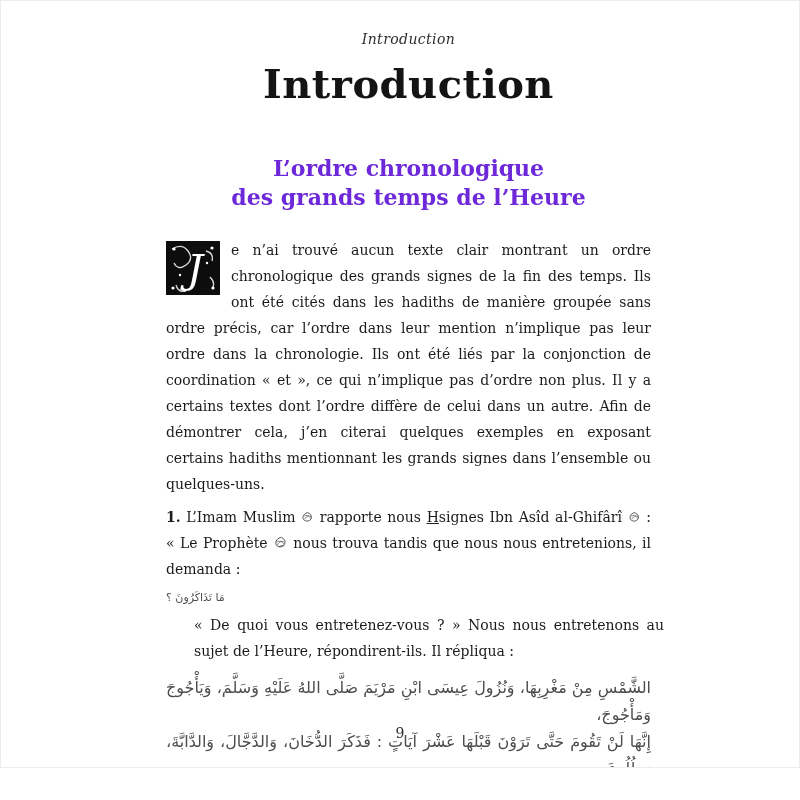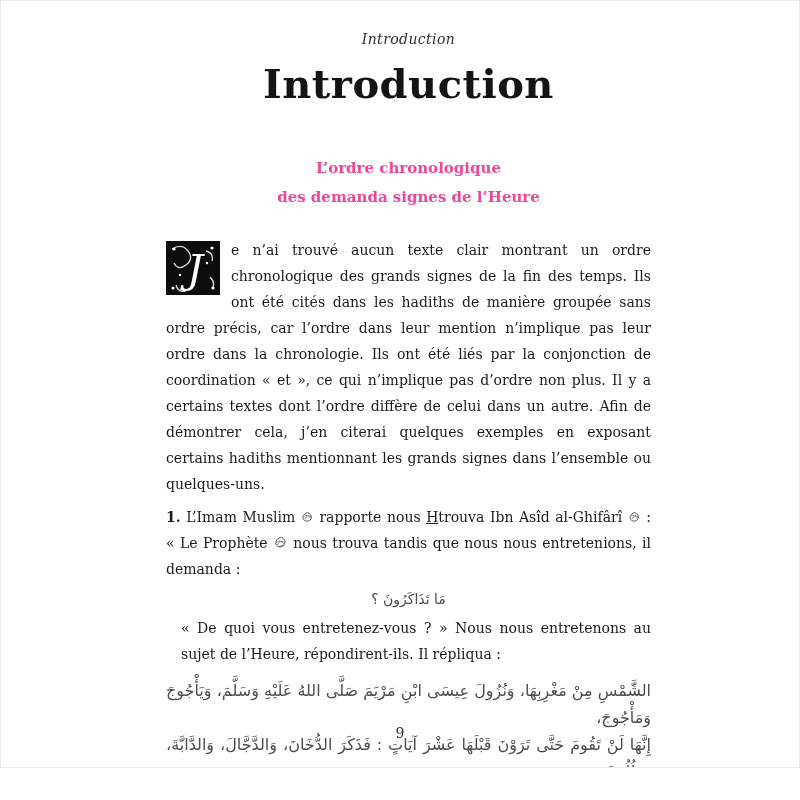--- a/index.html
+++ b/index.html
@@ -30,25 +30,25 @@
   .main-title{
     text-align:center;
     font-size:40px;
     font-weight:bold;
     letter-spacing:.5px;
     margin:13px 0 0 0;
     color:#141414;
   }
   .subtitle{
     text-align:center;
-    font-size:15px;
+    font-size:22px;
     font-weight:bold;
     line-height:29px;
     margin-top:47px;
-    color:#ec4899;
+    color:#6d28d9;
   }
   p{margin:0;}
   .body-text{
     font-size:14px;
     line-height:26px;
     text-align:justify;
     hyphens:auto;-webkit-hyphens:auto;
   }
   .intro-para{margin-top:25px;}
   .dropcap-box{
@@ -65,25 +65,25 @@
     vertical-align:-2px;
     line-height:0;
   }
   .arabic{
     font-family:"DejaVu Sans","Liberation Sans",sans-serif;
     color:#4d4d4d;
     direction:rtl;
     unicode-bidi:isolate;
   }
   .arabic-question{
-    font-size:14px;
-    text-align:center;
+    font-size:11px;
+    text-align:left;
     margin:9px 0 8px 0;
   }
-  .quote-indent{margin-left:15px;width:470px;}
+  .quote-indent{margin-left:28px;width:470px;}
   .arabic-block{
     font-size:16px;
     line-height:27px;
     margin:10px 0 11px 0;
   }
   .arabic-line{
     text-align:justify;
     text-align-last:justify;
   }
   .page-number{
@@ -99,41 +99,41 @@
 
 <div class="page">
   <div class="content">
 
     <div class="running-head">Introduction</div>
 
     <h1 class="main-title">Introduction</h1>
 
     <div class="subtitle">
       <div>L’ordre chronologique</div>
-      <div>des demanda signes de l’Heure</div>
+      <div>des grands temps de l’Heure</div>
     </div>
 
     <p class="body-text intro-para">
       <span class="dropcap-box"><svg width="54" height="54" viewBox="0 0 54 54">
             <rect x="0" y="0" width="54" height="54" fill="#0d0d0d"></rect>
             <path d="M6 8 q10 -6 16 2 q6 8 -2 14 q-8 6 -12 -2 M40 10 q8 2 6 10 M10 44 q2 8 10 6 M44 36 q6 6 2 12" fill="none" stroke="#ffffff" stroke-width="1.3" opacity="0.85"></path>
             <circle cx="8" cy="8" r="1.6" fill="#fff"></circle>
             <circle cx="46" cy="7" r="1.6" fill="#fff"></circle>
             <circle cx="7" cy="47" r="1.6" fill="#fff"></circle>
             <circle cx="47" cy="47" r="1.6" fill="#fff"></circle>
             <circle cx="41" cy="22" r="1.2" fill="#fff"></circle>
             <circle cx="14" cy="34" r="1.2" fill="#fff"></circle>
             <text x="29" y="42" text-anchor="middle" font-family="DejaVu Serif, serif" font-style="italic" font-size="40" fill="#ffffff">J</text>
           </svg></span><span>e n’ai trouvé aucun texte clair montrant un ordre chronologique des grands signes de la fin des temps. Ils ont été cités dans les hadiths de manière groupée sans ordre précis, car l’ordre dans leur mention n’implique pas leur ordre dans la chronologie. Ils ont été liés par la conjonction de coordination « et », ce qui n’implique pas d’ordre non plus. Il y a certains textes dont l’ordre diffère de celui dans un autre. Afin de démontrer cela, j’en citerai quelques exemples en exposant certains hadiths mentionnant les grands signes dans l’ensemble ou quelques-uns.</span>
     </p>
 
     <p class="body-text hadith-lead"><span class="hadith-num">1.</span><span> L’Imam Muslim </span><span class="honorific"><svg width="13" height="13" viewBox="0 0 20 20">
             <path d="M10 2.5c4.5 1.5 7 5 5.5 9.5-2.5 4.5-8.5 4.5-11.5 1-2.5-4 .5-9 6-10.5z" fill="none" stroke="#3c3c3c" stroke-width="1.4"></path>
             <path d="M6 12.5c2-5 6.5-6 9.5-3.5M5 8c3.5-2.5 7.5-1 9.5 3.5" fill="none" stroke="#3c3c3c" stroke-width="0.9"></path>
-          </svg></span><span> rapporte nous </span><span class="narrator-h">H</span><span>trouva Ibn Asîd al-Ghifârî </span><span class="honorific"><svg width="13" height="13" viewBox="0 0 20 20">
+          </svg></span><span> rapporte nous </span><span class="narrator-h">H</span><span>signes Ibn Asîd al-Ghifârî </span><span class="honorific"><svg width="13" height="13" viewBox="0 0 20 20">
             <path d="M10 2.5c4.5 1.5 7 5 5.5 9.5-2.5 4.5-8.5 4.5-11.5 1-2.5-4 .5-9 6-10.5z" fill="none" stroke="#3c3c3c" stroke-width="1.4"></path>
             <path d="M6 12.5c2-5 6.5-6 9.5-3.5M5 8c3.5-2.5 7.5-1 9.5 3.5" fill="none" stroke="#3c3c3c" stroke-width="0.9"></path>
           </svg></span><span> : « </span><span class="it">Le Prophète </span><span class="honorific"><svg width="15" height="14" viewBox="0 0 20 20">
             <path d="M10 2c5 1 7.5 4.5 6 9-1.5 4.5-8 6-11.5 2.5C1.5 10 4 4 10 2z" fill="none" stroke="#3c3c3c" stroke-width="1.3"></path>
             <path d="M5.5 13c2.5-5.5 7-6.5 10-4M4.5 9c4-3 8-1.5 10.5 3M8 16c2-2.5 5-3 7.5-1.5" fill="none" stroke="#3c3c3c" stroke-width="0.9"></path>
           </svg></span><span class="it"> nous trouva tandis que nous nous entretenions, il demanda :</span></p>
 
     <div class="arabic arabic-question" lang="ar" dir="rtl">مَا تَذَاكَرُونَ ؟</div>
 
     <p class="body-text it quote-indent">« De quoi vous entretenez-vous ? » Nous nous entretenons au sujet de l’Heure, répondirent-ils. Il répliqua :</p>

